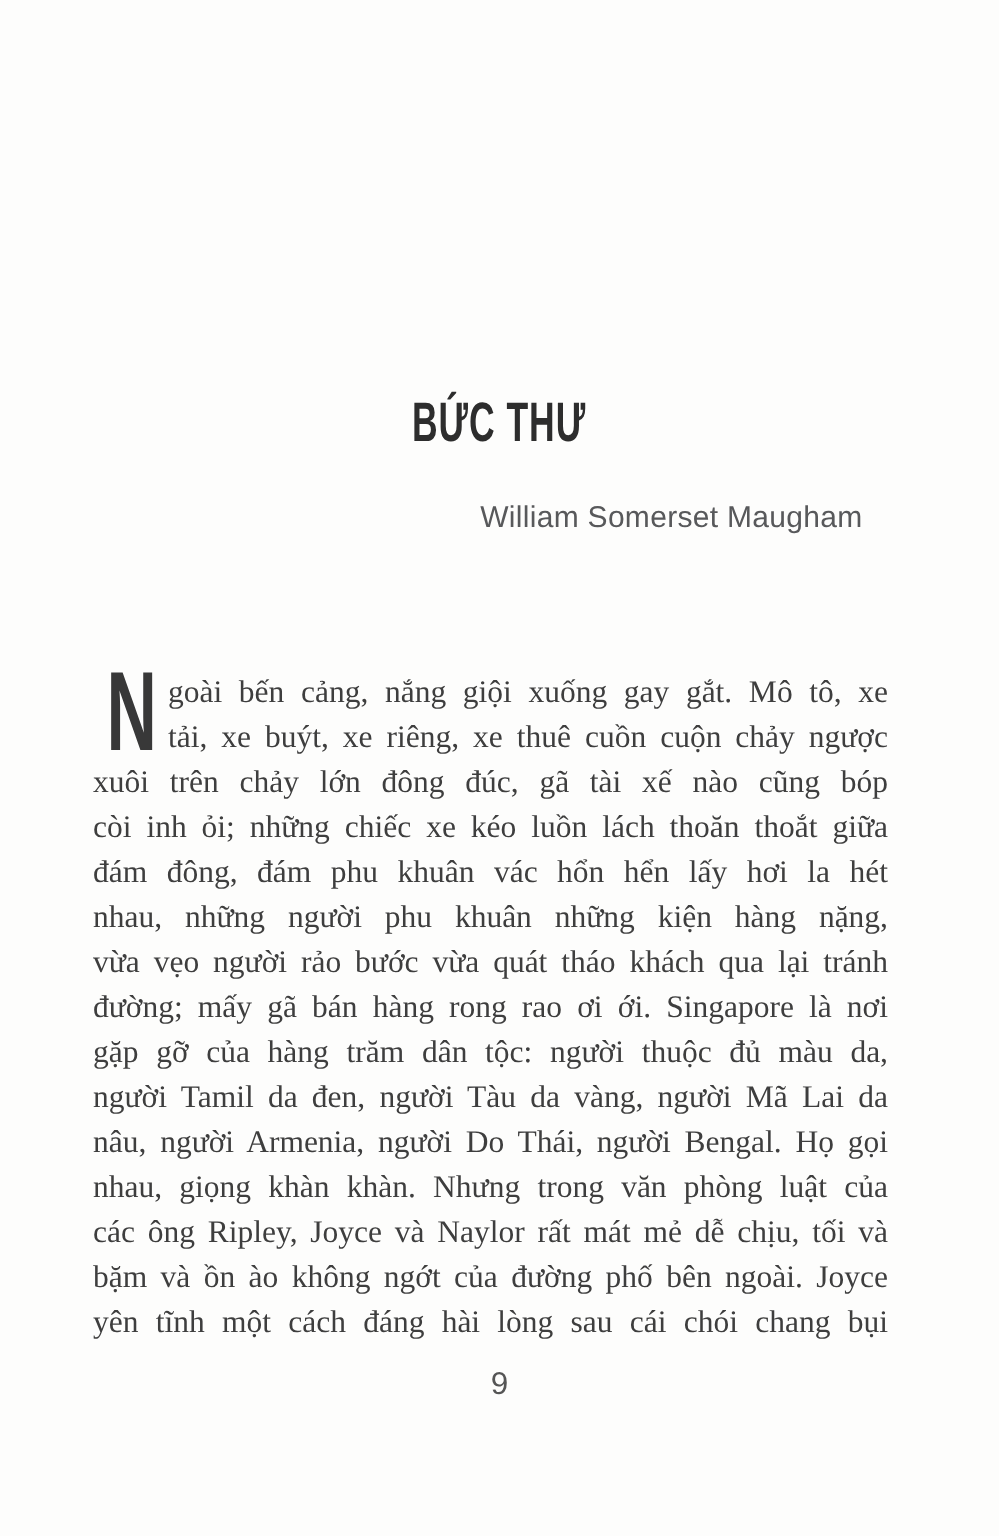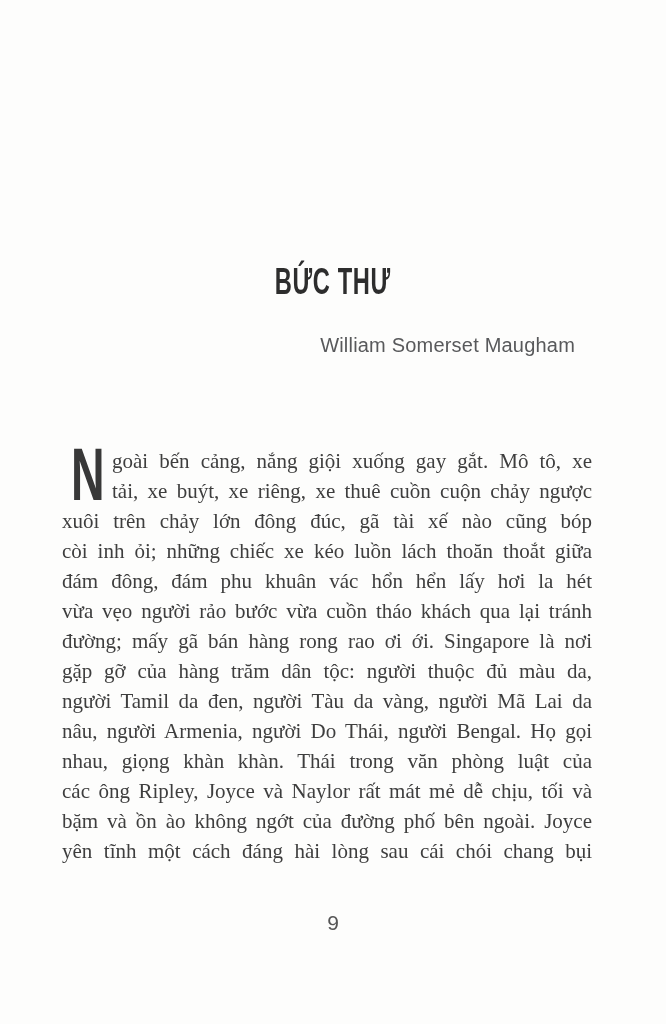--- a/index.html
+++ b/index.html
@@ -103,26 +103,27 @@
 
   <div class="author">William Somerset Maugham</div>
 
   <div class="body-block">
     <span class="drop-cap">N</span>
     <div class="text-line indent">goài bến cảng, nắng giội xuống gay gắt. Mô tô, xe</div>
     <div class="text-line indent">tải, xe buýt, xe riêng, xe thuê cuồn cuộn chảy ngược</div>
     <div class="text-line">xuôi trên chảy lớn đông đúc, gã tài xế nào cũng bóp</div>
     <div class="text-line">còi inh ỏi; những chiếc xe kéo luồn lách thoăn thoắt giữa</div>
     <div class="text-line">đám đông, đám phu khuân vác hổn hển lấy hơi la hét</div>
-    <div class="text-line">vừa vẹo người rảo bước vừa cuồn tháo khách qua lại tránh</div>
+    <div class="text-line">nhau, những người phu khuân những kiện hàng nặng,</div>
+    <div class="text-line">vừa vẹo người rảo bước vừa quát tháo khách qua lại tránh</div>
     <div class="text-line">đường; mấy gã bán hàng rong rao ơi ới. Singapore là nơi</div>
     <div class="text-line">gặp gỡ của hàng trăm dân tộc: người thuộc đủ màu da,</div>
     <div class="text-line">người Tamil da đen, người Tàu da vàng, người Mã Lai da</div>
     <div class="text-line">nâu, người Armenia, người Do Thái, người Bengal. Họ gọi</div>
-    <div class="text-line">nhau, giọng khàn khàn. Thái trong văn phòng luật của</div>
+    <div class="text-line">nhau, giọng khàn khàn. Nhưng trong văn phòng luật của</div>
     <div class="text-line">các ông Ripley, Joyce và Naylor rất mát mẻ dễ chịu, tối và</div>
     <div class="text-line">bặm và ồn ào không ngớt của đường phố bên ngoài. Joyce</div>
     <div class="text-line">yên tĩnh một cách đáng hài lòng sau cái chói chang bụi</div>
   </div>
 
   <div class="pagenum-wrap">
     <span>9</span>
   </div>
 
 </div>

